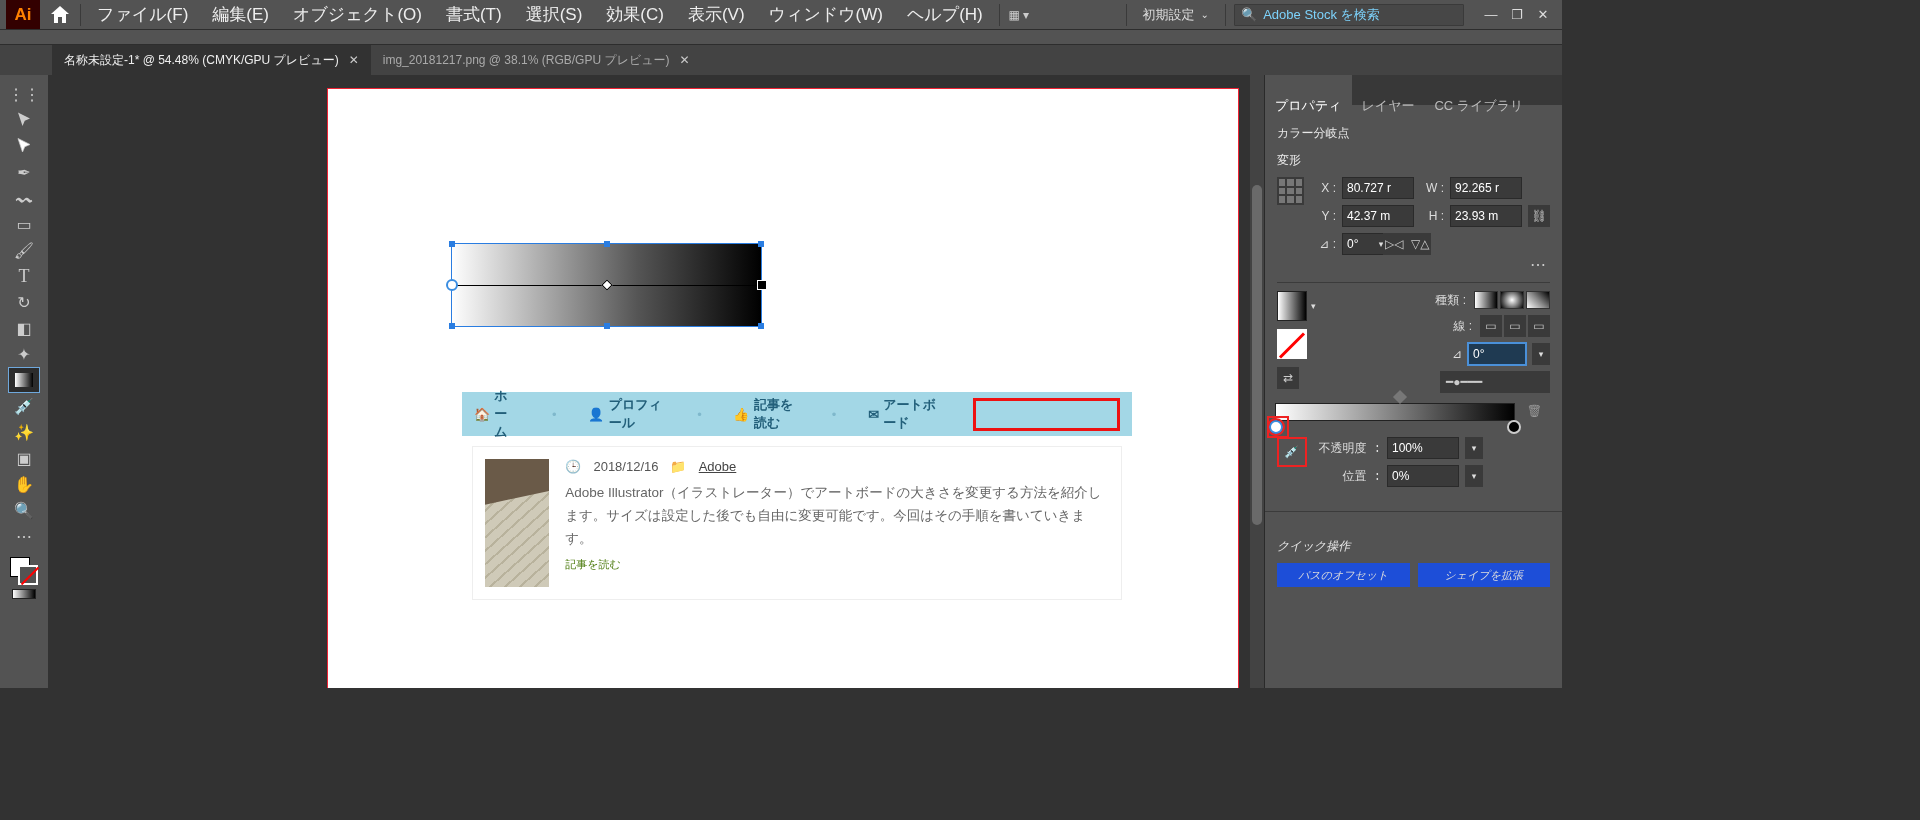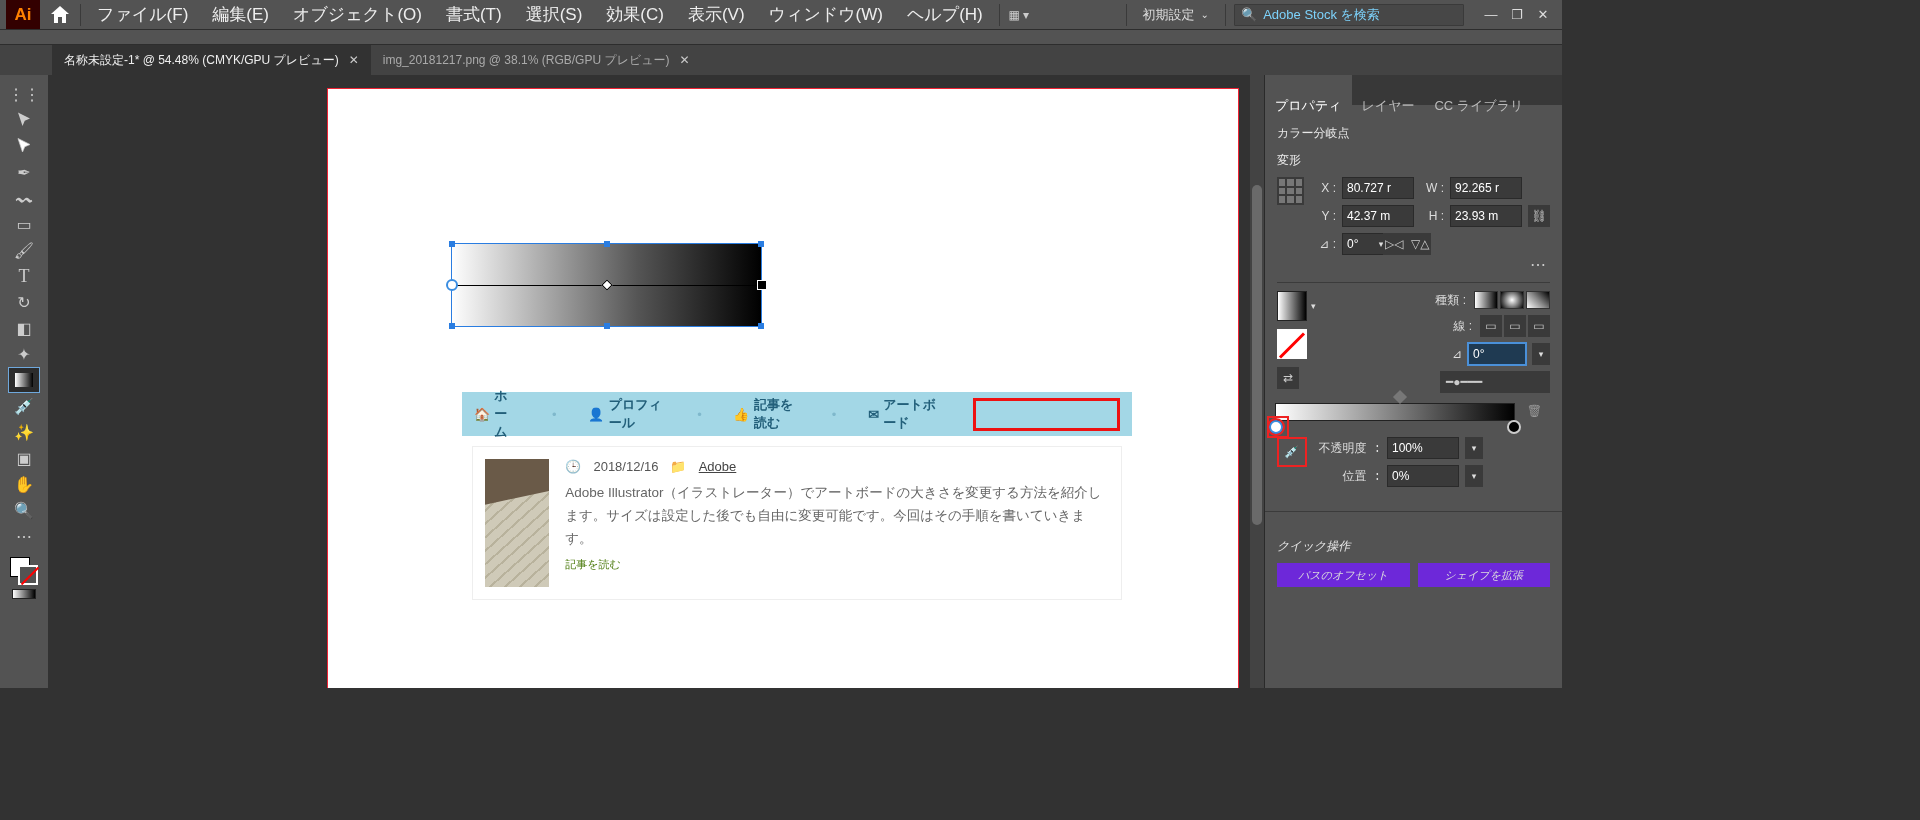--- a/index.html
+++ b/index.html
@@ -109,21 +109,21 @@
   .stop.s2{right:-7px;background:#000;border:2px solid #ccc;}
   .stop-redbox{position:absolute;left:-9px;bottom:-18px;width:22px;height:22px;border:2px solid #e22;}
   .trash-ic{position:absolute;right:-28px;top:0;color:#999;}
   .eyedrop-row{display:flex;gap:10px;align-items:flex-start;margin-top:16px;}
   .eyedrop-box{width:30px;height:30px;border:2px solid #e22;display:flex;align-items:center;justify-content:center;color:#ddd;}
   .opploc{flex:1;}
   .opploc .row label{width:64px;font-family:Liberation Mono, monospace;}
 
   .quick-ops{padding:8px 12px;font-style:italic;}
   .qbtn-row{display:flex;gap:8px;margin-top:6px;}
-  .qbtn{flex:1;height:24px;background:#6d28d9;display:flex;align-items:center;justify-content:center;font-size:11px;color:#ddd;}
+  .qbtn{flex:1;height:24px;background:#1d4ed8;display:flex;align-items:center;justify-content:center;font-size:11px;color:#ddd;}
 
 </style>
 </head>
 <body>
 
 <div class="menubar">
   <div class="app-logo">Ai</div>
   <div class="home-ic">
     <svg viewBox="0 0 24 24">
         <path fill="#fff" d="M12 3l9 8h-3v9h-4v-6h-4v6H6v-9H3z"></path>

